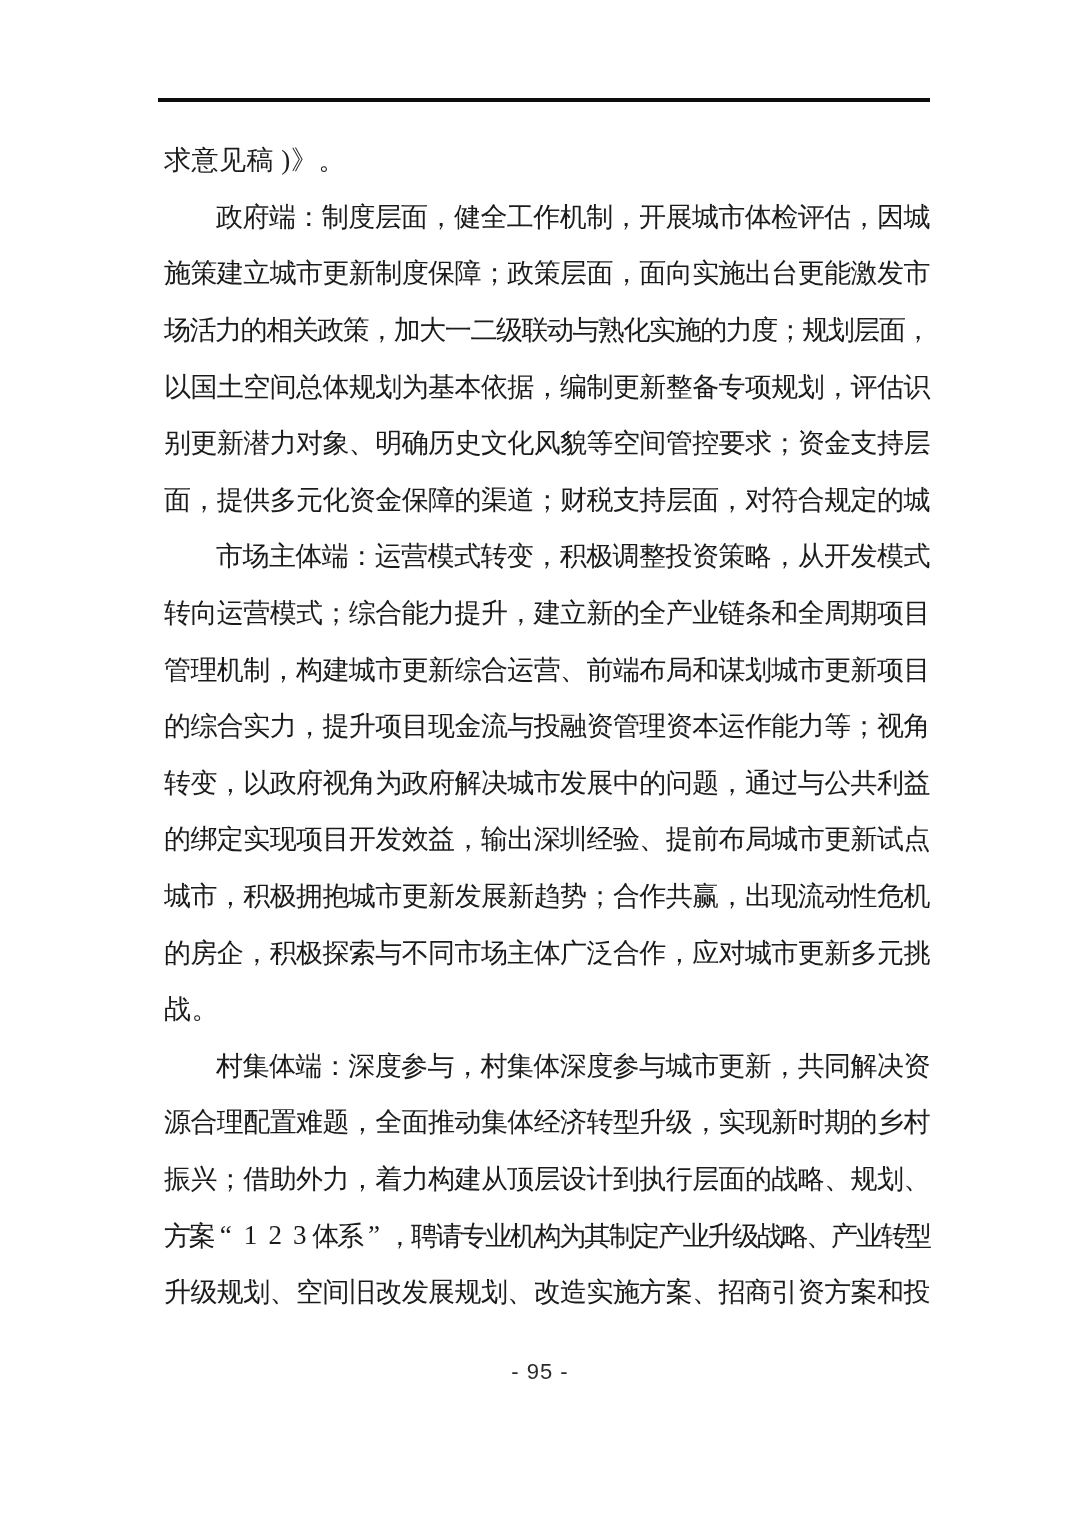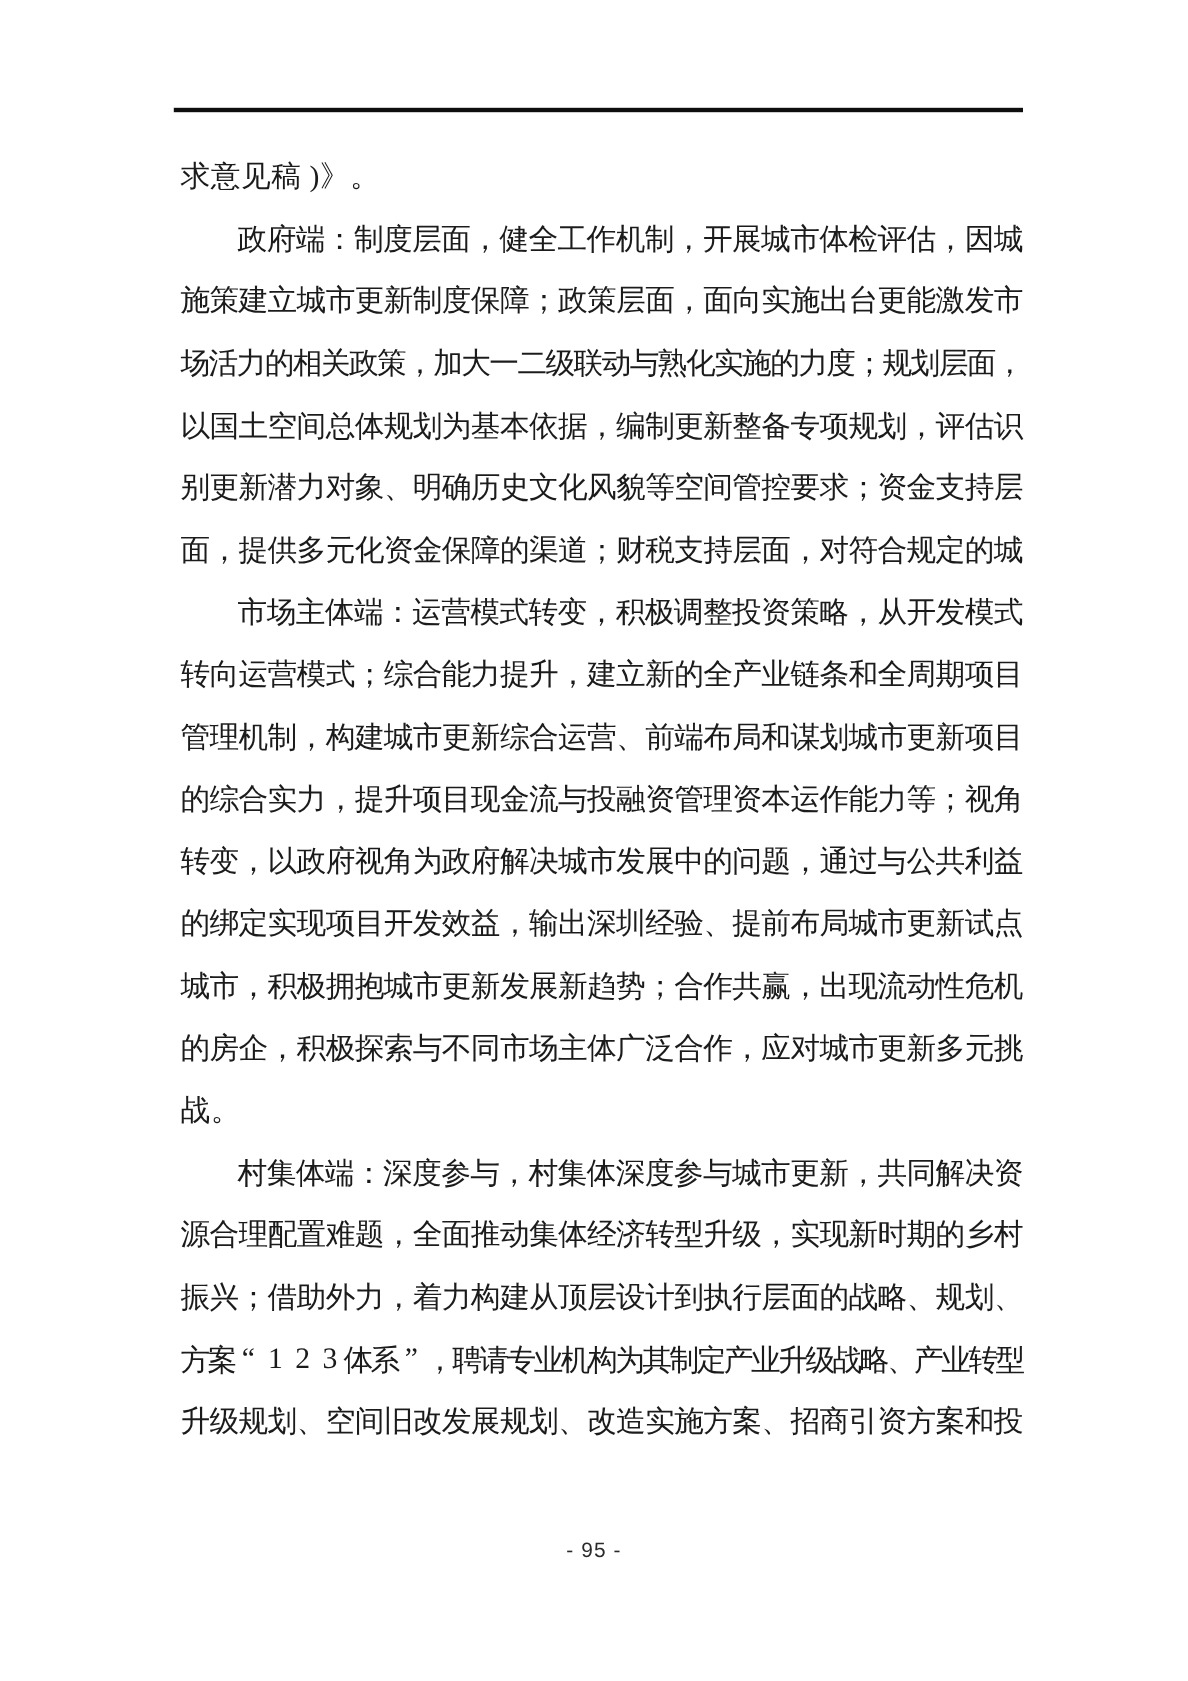--- a/index.html
+++ b/index.html
@@ -47,26 +47,26 @@
   .line.justify span {
     flex: 1 1 0;
     min-width: 0;
     text-align: center;
     line-height: normal;
   }
   .line.indent { padding-left: 52px; }
   .pagenum {
     position: absolute;
     left: 0;
-    top: 1396px;
+    top: 1358px;
     width: 1080px;
     height: 28px;
     line-height: 28px;
     text-align: center;
-    font-size: 19px;
+    font-size: 22px;
     letter-spacing: 1px;
     color: #2a2a2a;
     font-family: "Liberation Sans", "DejaVu Sans", sans-serif;
   }
 </style>
 </head>
 <body>
 
 <div class="page">
   <div class="header-rule"></div>

